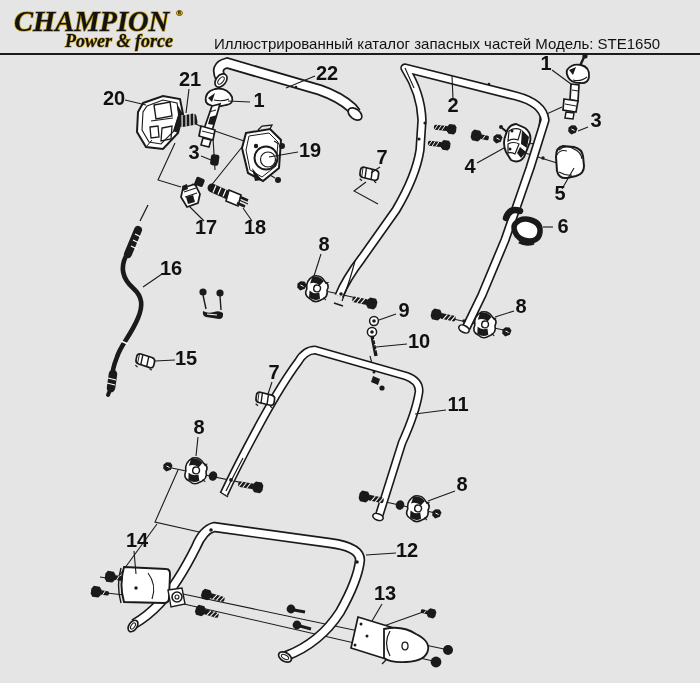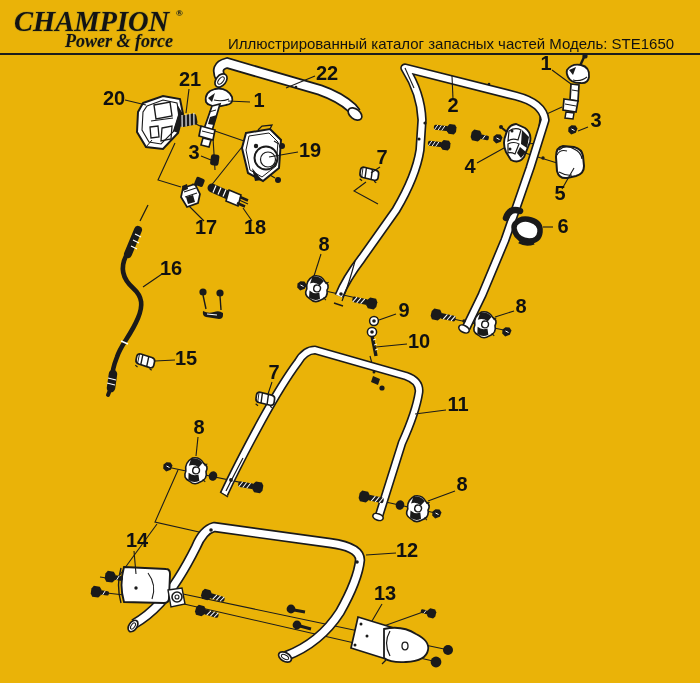--- a/index.html
+++ b/index.html
@@ -1,19 +1,19 @@
 <!DOCTYPE html>
 <html><head>
 <meta charset="utf-8">
 <style>
   html,body{margin:0;padding:0;background:#ffffff;}
-  .page{position:relative;width:700px;height:683px;background:#eab308;overflow:hidden;
+  .page{position:relative;width:700px;height:683px;background:#e5e5e5;overflow:hidden;
         font-family:"Liberation Sans", sans-serif;}
   .brand-svg{position:absolute;left:10px;top:2px;}
-  .doc-title{position:absolute;left:228px;top:35px;width:470px;font-size:15px;
+  .doc-title{position:absolute;left:214px;top:35px;width:470px;font-size:15px;
              color:#111;letter-spacing:0px;white-space:nowrap;}
   .rule{position:absolute;left:0;top:53px;width:700px;height:2px;background:#1c1c1c;}
   svg text.part-num{font-family:"Liberation Sans", sans-serif;font-weight:bold;
                     font-size:20px;fill:#111;}
   .diagram-svg{position:absolute;left:0;top:0;}
 </style>
 </head>
 <body>
 
 <div class="page">

